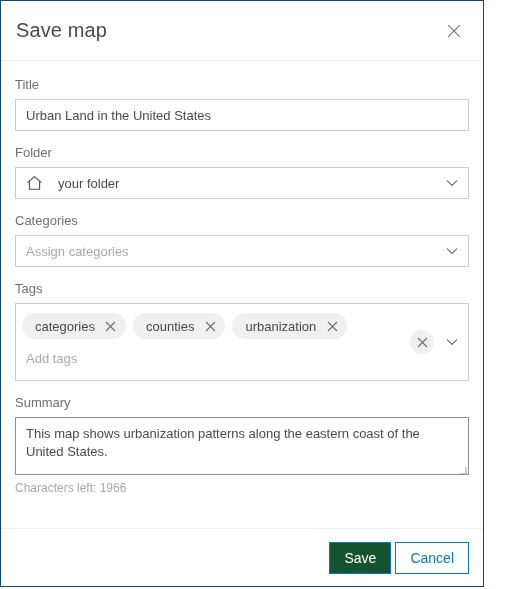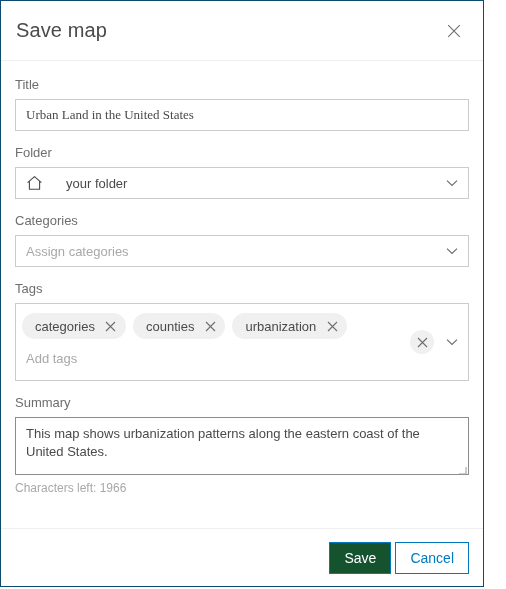--- a/index.html
+++ b/index.html
@@ -66,42 +66,41 @@
     margin-bottom: 4px;
     display: block;
   }
 
   .text-input {
     width: 100%;
     height: 32px;
     box-sizing: border-box;
     border: 1px solid #cccccc;
     background: #ffffff;
-    font-family: Liberation Serif, serif;
+    font-family: Liberation Sans, sans-serif;
     font-size: 13px;
     color: #4a4a4a;
     padding: 0 10px;
     outline: none;
     display: flex;
     align-items: center;
   }
   .text-input.value { color: #4a4a4a; }
 
   .select-box {
     width: 100%;
     height: 32px;
     box-sizing: border-box;
     border: 1px solid #cccccc;
     background: #ffffff;
     display: flex;
     align-items: center;
     padding: 0 8px 0 10px;
     cursor: pointer;
     position: relative;
-    gap: 8px;
   }
   .select-icon {
     width: 20px;
     display: flex;
     align-items: center;
     justify-content: flex-start;
     margin-right: 12px;
   }
   .select-value {
     flex: 1;

